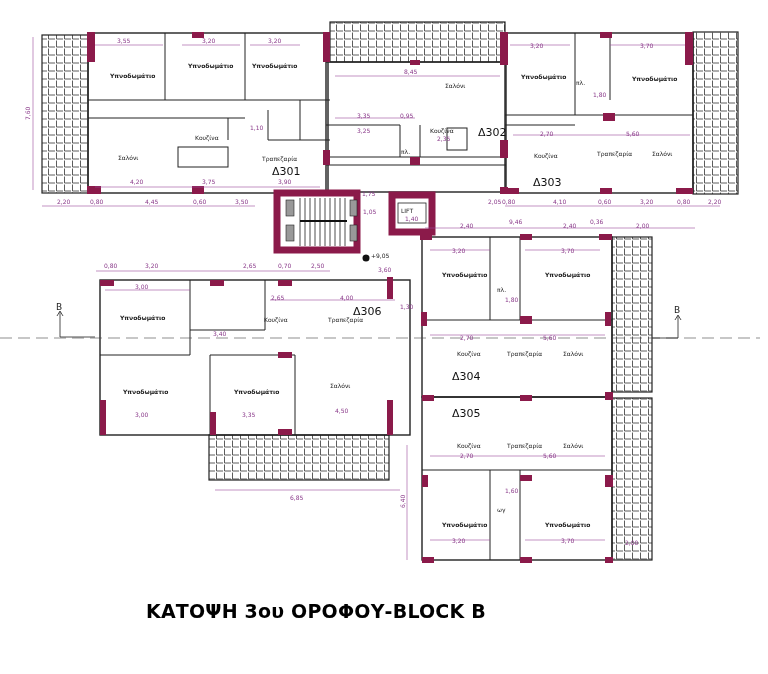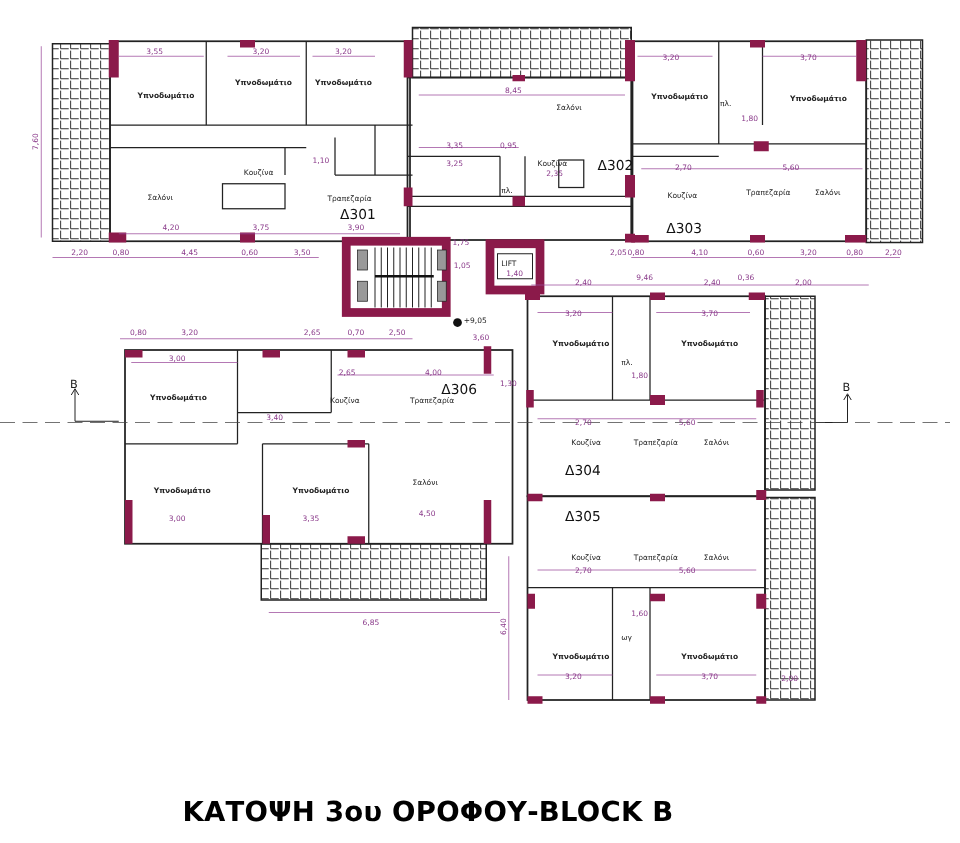--- a/index.html
+++ b/index.html
@@ -3,21 +3,21 @@
 <meta charset="utf-8">
 <style>
   html,body{margin:0;padding:0;background:#fff;}
   body{width:768px;height:674px;position:relative;overflow:hidden;font-family:"DejaVu Sans",sans-serif;}
   #plan{position:absolute;left:0;top:0;}
   .lbl{font-family:"DejaVu Sans",sans-serif;font-size:6px;fill:#222;}
   .lblb{font-family:"DejaVu Sans",sans-serif;font-size:6px;fill:#222;font-weight:bold;}
   .apt{font-family:"DejaVu Sans",sans-serif;font-size:11px;fill:#111;}
   .dim{font-family:"DejaVu Sans",sans-serif;font-size:6px;fill:#8a3a8a;}
   .sec{font-family:"DejaVu Sans",sans-serif;font-size:9px;fill:#222;}
-  .title{position:absolute;left:146px;top:638px;font-family:"DejaVu Sans",sans-serif;font-weight:bold;font-size:22px;color:#000;letter-spacing:0.2px;white-space:nowrap;}
+  .title{position:absolute;left:146px;top:600px;font-family:"DejaVu Sans",sans-serif;font-weight:bold;font-size:19px;color:#000;letter-spacing:0.2px;white-space:nowrap;}
 </style>
 </head>
 <body>
 
 <svg id="plan" width="768" height="674" viewBox="0 0 768 674" xmlns="http://www.w3.org/2000/svg">
   <defs>
     <pattern id="tile" width="8" height="8" patternUnits="userSpaceOnUse">
       <rect width="8" height="8" fill="#fff"></rect>
       <path d="M0.5 0.5 V7 H7" fill="none" stroke="#333" stroke-width="0.8"></path>
     </pattern>

